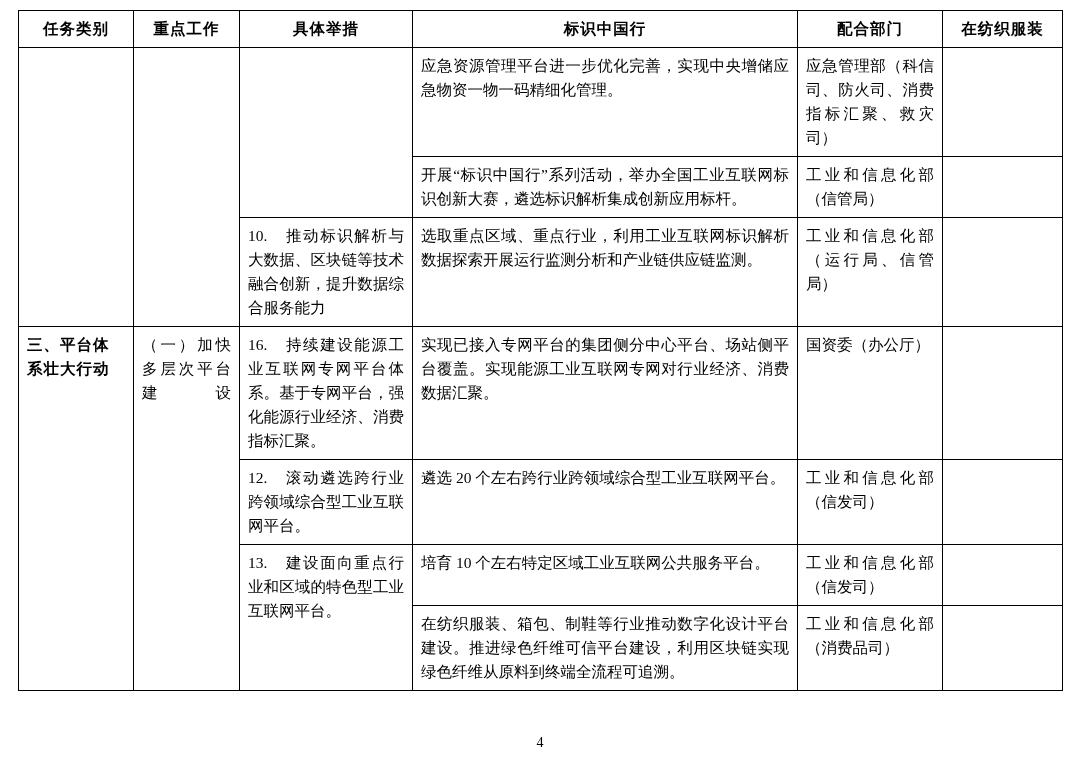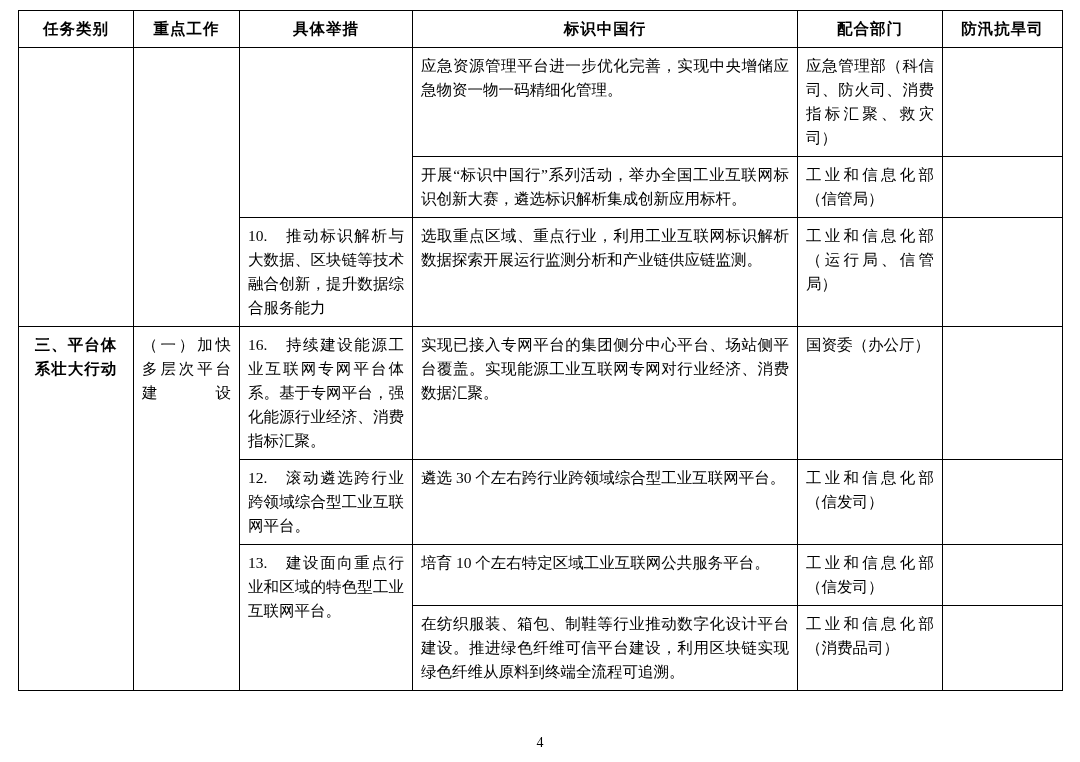--- a/index.html
+++ b/index.html
@@ -40,21 +40,20 @@
   }
   thead th {
     text-align: center;
     vertical-align: middle;
     font-weight: bold;
     font-size: 16.5px;
     padding: 7px 4px;
     letter-spacing: 1px;
   }
   td.col-category {
-    text-align: center;
     vertical-align: middle;
     font-weight: bold;
     font-size: 16.5px;
     letter-spacing: 1px;
     line-height: 1.7;
   }
   td.col-key {
     text-align: justify;
     text-align-last: justify;
     vertical-align: middle;
@@ -106,21 +105,21 @@
       <col style="width:145px">
       <col style="width:120px">
     </colgroup>
     <thead>
       <tr>
         <th>任务类别</th>
         <th>重点工作</th>
         <th>具体举措</th>
         <th>标识中国行</th>
         <th>配合部门</th>
-        <th>防汛抗旱司</th>
+        <th>在纺织服装</th>
       </tr>
     </thead>
     <tbody>
 
       <tr>
         <td class="col-category" rowspan="3"></td>
         <td class="col-key" rowspan="3"></td>
         <td class="col-measure" rowspan="2"></td>
         <td class="col-goal">应急资源管理平台进一步优化完善，实现中央增储应急物资一物一码精细化管理。</td>
         <td class="col-lead">应急管理部（科信司、防火司、消费指标汇聚、救灾司）</td>
@@ -144,21 +143,21 @@
         <td class="col-category" rowspan="4">三、平台体系壮大行动</td>
         <td class="col-key" rowspan="4">（一）加快多层次平台建设</td>
         <td class="col-measure">16.　持续建设能源工业互联网专网平台体系。基于专网平台，强化能源行业经济、消费指标汇聚。</td>
         <td class="col-goal">实现已接入专网平台的集团侧分中心平台、场站侧平台覆盖。实现能源工业互联网专网对行业经济、消费数据汇聚。</td>
         <td class="col-lead">国资委（办公厅）</td>
         <td class="col-support"></td>
       </tr>
 
       <tr>
         <td class="col-measure">12.　滚动遴选跨行业跨领域综合型工业互联网平台。</td>
-        <td class="col-goal">遴选 30 个左右跨行业跨领域综合型工业互联网平台。</td>
+        <td class="col-goal">遴选 20 个左右跨行业跨领域综合型工业互联网平台。</td>
         <td class="col-lead">工业和信息化部（信发司）</td>
         <td class="col-support"></td>
       </tr>
 
       <tr>
         <td class="col-measure" rowspan="2">13.　建设面向重点行业和区域的特色型工业互联网平台。</td>
         <td class="col-goal">培育 10 个左右特定区域工业互联网公共服务平台。</td>
         <td class="col-lead">工业和信息化部（信发司）</td>
         <td class="col-support"></td>
       </tr>

